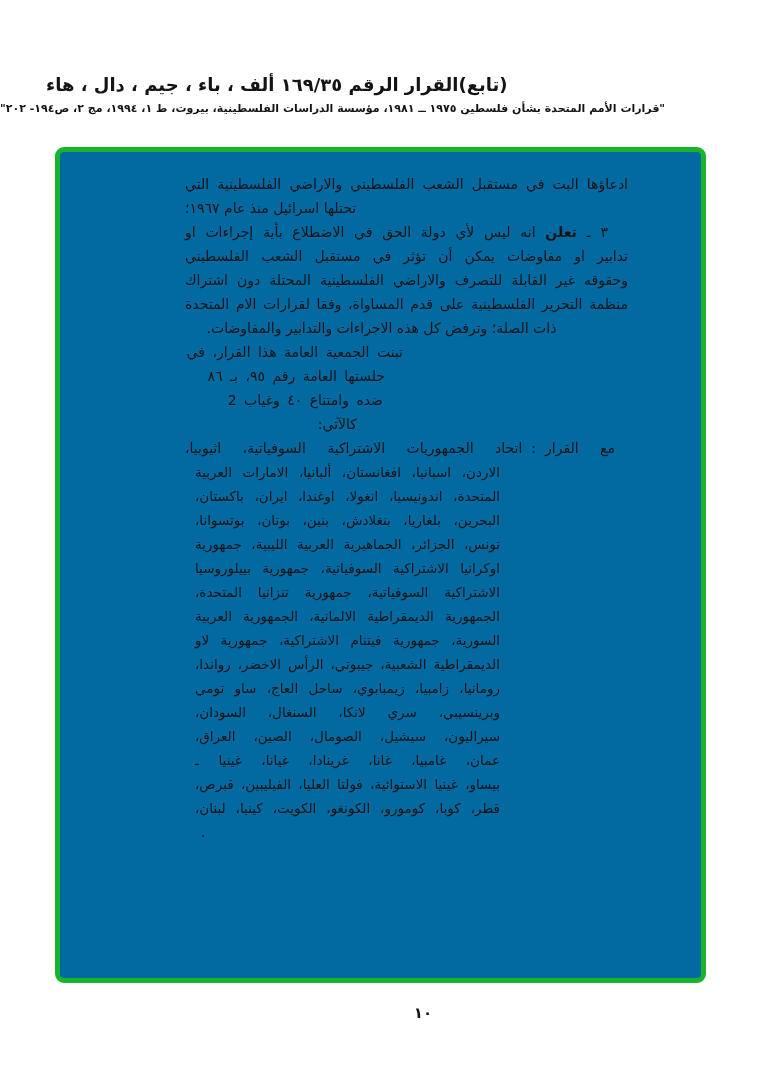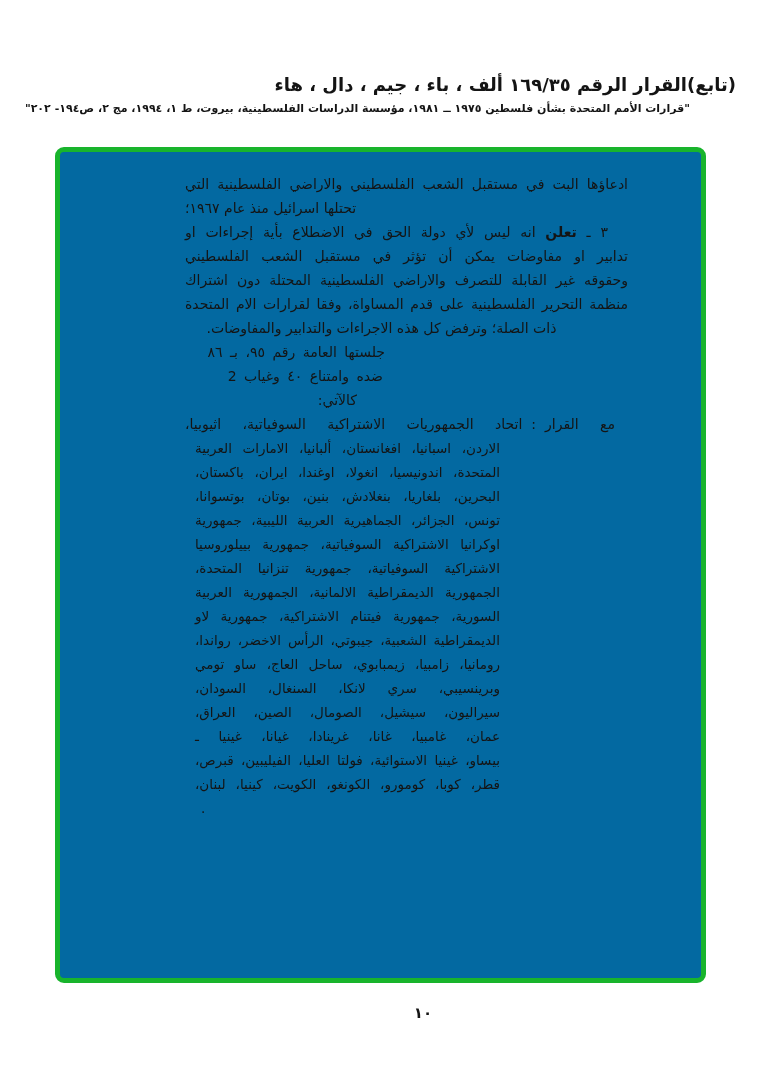--- a/index.html
+++ b/index.html
@@ -2,21 +2,21 @@
 <html lang="ar"><head>
 <meta charset="utf-8">
 <style>
   html,body{margin:0;padding:0;}
   body{
     width:758px;height:1078px;position:relative;overflow:hidden;
     background:#ffffff;color:#141414;
     font-family:"DejaVu Sans",sans-serif;
   }
   
-  .hdr{position:absolute;top:74px;left:0;width:690px;text-align:right;direction:rtl;}
+  .hdr{position:absolute;top:74px;left:0;width:690px;text-align:left;direction:rtl;}
   .hdr-title{font-size:18px;font-weight:bold;letter-spacing:.2px;transform:translateX(46px);white-space:nowrap;}
   .hdr-src{margin-top:7px;font-size:11px;font-weight:bold;white-space:nowrap;}
   
   .frame{
     position:absolute;left:55px;top:147px;width:641px;height:826px;
     border:5px solid #18b42c;border-radius:9px;background:#0369a1;
   }
   
   .txt{
     direction:rtl;text-align:right;
@@ -55,20 +55,21 @@
   <div class="txt">
 
     <div class="l jl">ادعاؤها البت في مستقبل الشعب الفلسطيني والاراضي الفلسطينية التي</div>
     <div class="l r160">تحتلها اسرائيل منذ عام ١٩٦٧؛</div>
     <div class="l jl mr20"><span>٣ ـ</span> <b>تعلن</b> <span>انه ليس لأي دولة الحق في الاضطلاع بأية إجراءات او</span></div>
     <div class="l jl">تدابير او مفاوضات يمكن أن تؤثر في مستقبل الشعب الفلسطيني</div>
     <div class="l jl">وحقوقه غير القابلة للتصرف والاراضي الفلسطينية المحتلة دون اشتراك</div>
     <div class="l jl">منظمة التحرير الفلسطينية على قدم المساواة، وفقا لقرارات الام المتحدة</div>
     <div class="l r50">ذات الصلة؛ وترفض كل هذه الاجراءات والتدابير والمفاوضات.</div>
 
+    <div class="l note n1">تبنت الجمعية العامة هذا القرار، في</div>
     <div class="l note n2">جلستها العامة رقم ٩٥، بـ ٨٦</div>
     <div class="l note n4">ضده وامتناع ٤٠ وغياب 2</div>
     <div class="l note n5">كالآتي:</div>
 
     <div class="l vote"><span>مع القرار</span><span class="colon">:</span><span>اتحاد الجمهوريات الاشتراكية السوفياتية، اثيوبيا،</span></div>
 
     <div class="countries">
       <div class="l jl">الاردن، اسبانيا، افغانستان، ألبانيا، الامارات العربية</div>
       <div class="l jl">المتحدة، اندونيسيا، انغولا، اوغندا، ايران، باكستان،</div>
       <div class="l jl">البحرين، بلغاريا، بنغلادش، بنين، بوتان، بوتسوانا،</div>

